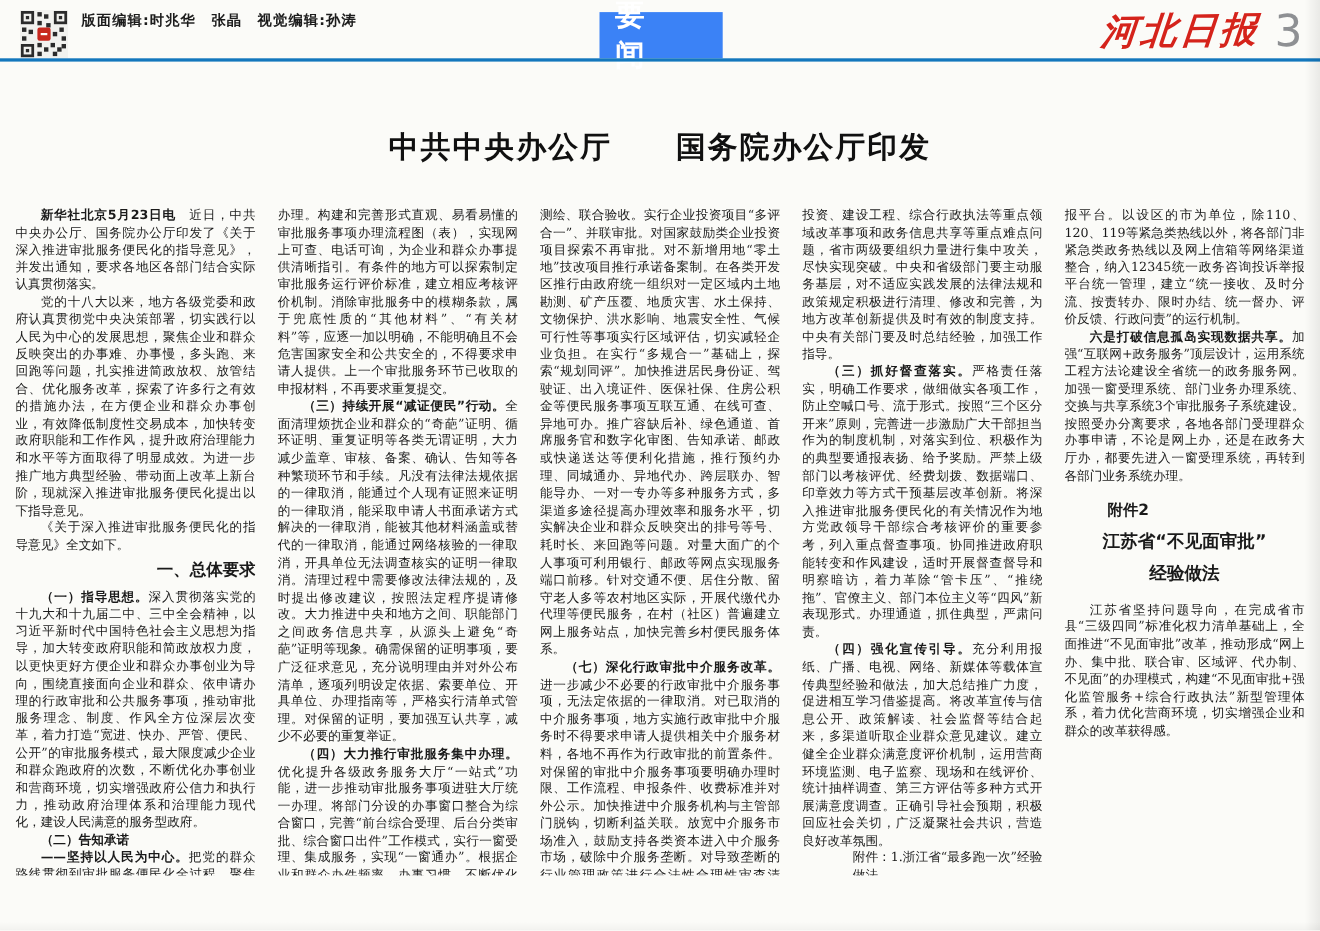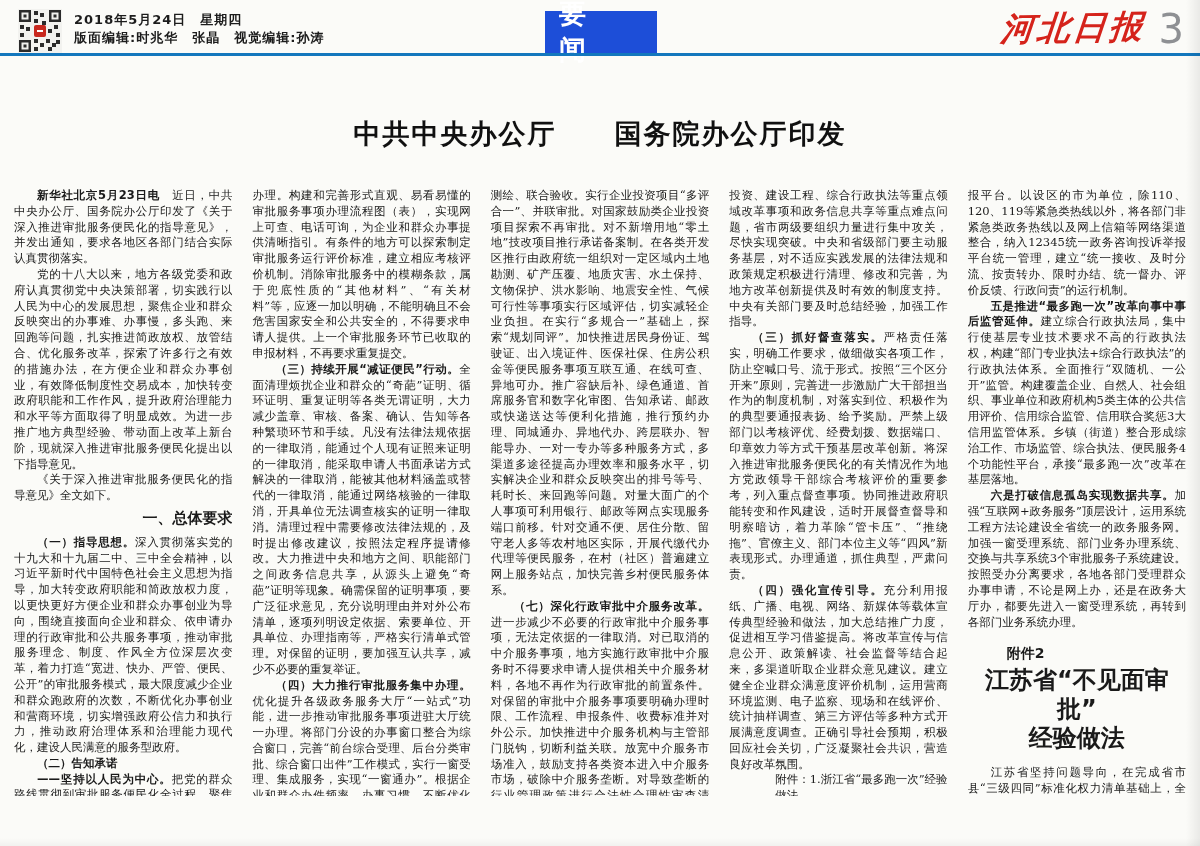--- a/index.html
+++ b/index.html
@@ -42,21 +42,21 @@
   .para{text-indent:2em;}
   .cont{text-indent:0;}
   b.lead{font-family:"DejaVu Sans","Liberation Sans",sans-serif;font-weight:bold;}
   .h-center{font-family:"DejaVu Sans","Liberation Sans",sans-serif;font-weight:bold;
     text-align:right;text-indent:0;font-size:15px;margin:7px 0 8px 0 !important;}
   .attach-first{text-indent:0;padding-left:46px;}
   .attach{text-indent:3em;}
   .attach2-label{font-family:"DejaVu Sans","Liberation Sans",sans-serif;font-weight:bold;
     text-indent:2.8em;font-size:14px;margin-top:16px !important;}
   .attach2-title{font-family:"DejaVu Sans","Liberation Sans",sans-serif;font-weight:bold;
-    text-align:center;text-indent:0;font-size:24px;line-height:29px;margin:4px 0 12px 0 !important;}
+    text-align:center;text-indent:0;font-size:16px;line-height:29px;margin:4px 0 12px 0 !important;}
   
   .edge-right{position:absolute;top:0;right:0;width:14px;height:100%;
     background:linear-gradient(to right,rgba(0,0,0,0),rgba(0,0,0,0.07));pointer-events:none;}
   .edge-bottom{position:absolute;left:0;bottom:0;width:100%;height:8px;
     background:linear-gradient(to bottom,rgba(0,0,0,0),rgba(0,0,0,0.04));pointer-events:none;}
 </style>
 </head>
 <body>
 
 <div class="page-header">
@@ -91,24 +91,23 @@
     </g>
     <g fill="#2b2b2b">
       <rect x="5.5" y="5.5" width="3" height="3"></rect>
         <rect x="35.5" y="5.5" width="3" height="3"></rect>
       <rect x="5.5" y="35.5" width="3" height="3"></rect>
     </g>
     <rect x="16" y="16" width="12" height="12" rx="2" fill="#c8281e"></rect>
     <rect x="19" y="21" width="6" height="2" fill="#fff"></rect>
   </svg>
   <div class="date-block">
-    <div>2018年5月24日　星期四</div>
     <div>版面编辑:时兆华　张晶　视觉编辑:孙涛</div>
   </div>
-  <div class="section-tab" style="background: #1d4ed8; font-family: Liberation Serif, serif;">要 闻</div>
+  <div class="section-tab" style="background: #3b82f6; font-family: Liberation Serif, serif;">要 闻</div>
   <div class="masthead">
     <span class="masthead-logo" style="color: rgb(213, 35, 27);">河北日报</span>
     <span class="page-number" style="color: rgb(142, 144, 147);">3</span>
   </div>
   <div class="header-rule" style="background: rgb(19, 119, 189);"></div>
 </div>
 
 <div class="headline">
   <div class="headline-kicker">中共中央办公厅　　国务院办公厅印发</div>
 </div>
@@ -142,21 +141,20 @@
     <p class="para"><b class="lead">（四）强化宣传引导。</b><span>充分利用报纸、广播、电视、网络、新媒体等载体宣传典型经验和做法，加大总结推广力度，促进相互学习借鉴提高。将改革宣传与信息公开、政策解读、社会监督等结合起来，多渠道听取企业群众意见建议。建立健全企业群众满意度评价机制，运用营商环境监测、电子监察、现场和在线评价、统计抽样调查、第三方评估等多种方式开展满意度调查。正确引导社会预期，积极回应社会关切，广泛凝聚社会共识，营造良好改革氛围。</span></p>
     <p class="attach-first">附件：1.浙江省“最多跑一次”经验做法</p>
     <p class="attach">2.江苏省“不见面审批”经验做法</p>
     <p class="attach">3.上海市优化营商环境经验做法</p>
     <p class="attach">4.湖北省武汉市“马上办网上办一次办”经验做法</p>
 
   </div>
 
   <div class="col">
     <p class="cont"><span>报平台。以设区的市为单位，除110、120、119等紧急类热线以外，将各部门非紧急类政务热线以及网上信箱等网络渠道整合，纳入12345统一政务咨询投诉举报平台统一管理，建立“统一接收、及时分流、按责转办、限时办结、统一督办、评价反馈、行政问责”的运行机制。</span></p>
-    <p class="para"><b class="lead">五是推进“最多跑一次”改革向事中事后监管延伸。</b><span>建立综合行政执法局，集中行使基层专业技术要求不高的行政执法权，构建“部门专业执法+综合行政执法”的行政执法体系。全面推行“双随机、一公开”监管。构建覆盖企业、自然人、社会组织、事业单位和政府机构5类主体的公共信用评价、信用综合监管、信用联合奖惩3大信用监管体系。乡镇（街道）整合形成综治工作、市场监管、综合执法、便民服务4个功能性平台，承接“最多跑一次”改革在基层落地。</span></p>
     <p class="para"><b class="lead">六是打破信息孤岛实现数据共享。</b><span>加强“互联网+政务服务”顶层设计，运用系统工程方法论建设全省统一的政务服务网。加强一窗受理系统、部门业务办理系统、交换与共享系统3个审批服务子系统建设。按照受办分离要求，各地各部门受理群众办事申请，不论是网上办，还是在政务大厅办，都要先进入一窗受理系统，再转到各部门业务系统办理。</span></p>
     <p class="attach2-label">附件2</p>
     <p class="attach2-title"><span>江苏省“不见面审批”</span><br><span>经验做法</span></p>
     <p class="para"><span>江苏省坚持问题导向，在完成省市县“三级四同”标准化权力清单基础上，全面推进“不见面审批”改革，推动形成“网上办、集中批、联合审、区域评、代办制、不见面”的办理模式，构建“不见面审批+强化监管服务+综合行政执法”新型管理体系，着力优化营商环境，切实增强企业和群众的改革获得感。</span></p>
 
   </div>
 
 </div>
 
 <div class="edge-right"></div>

